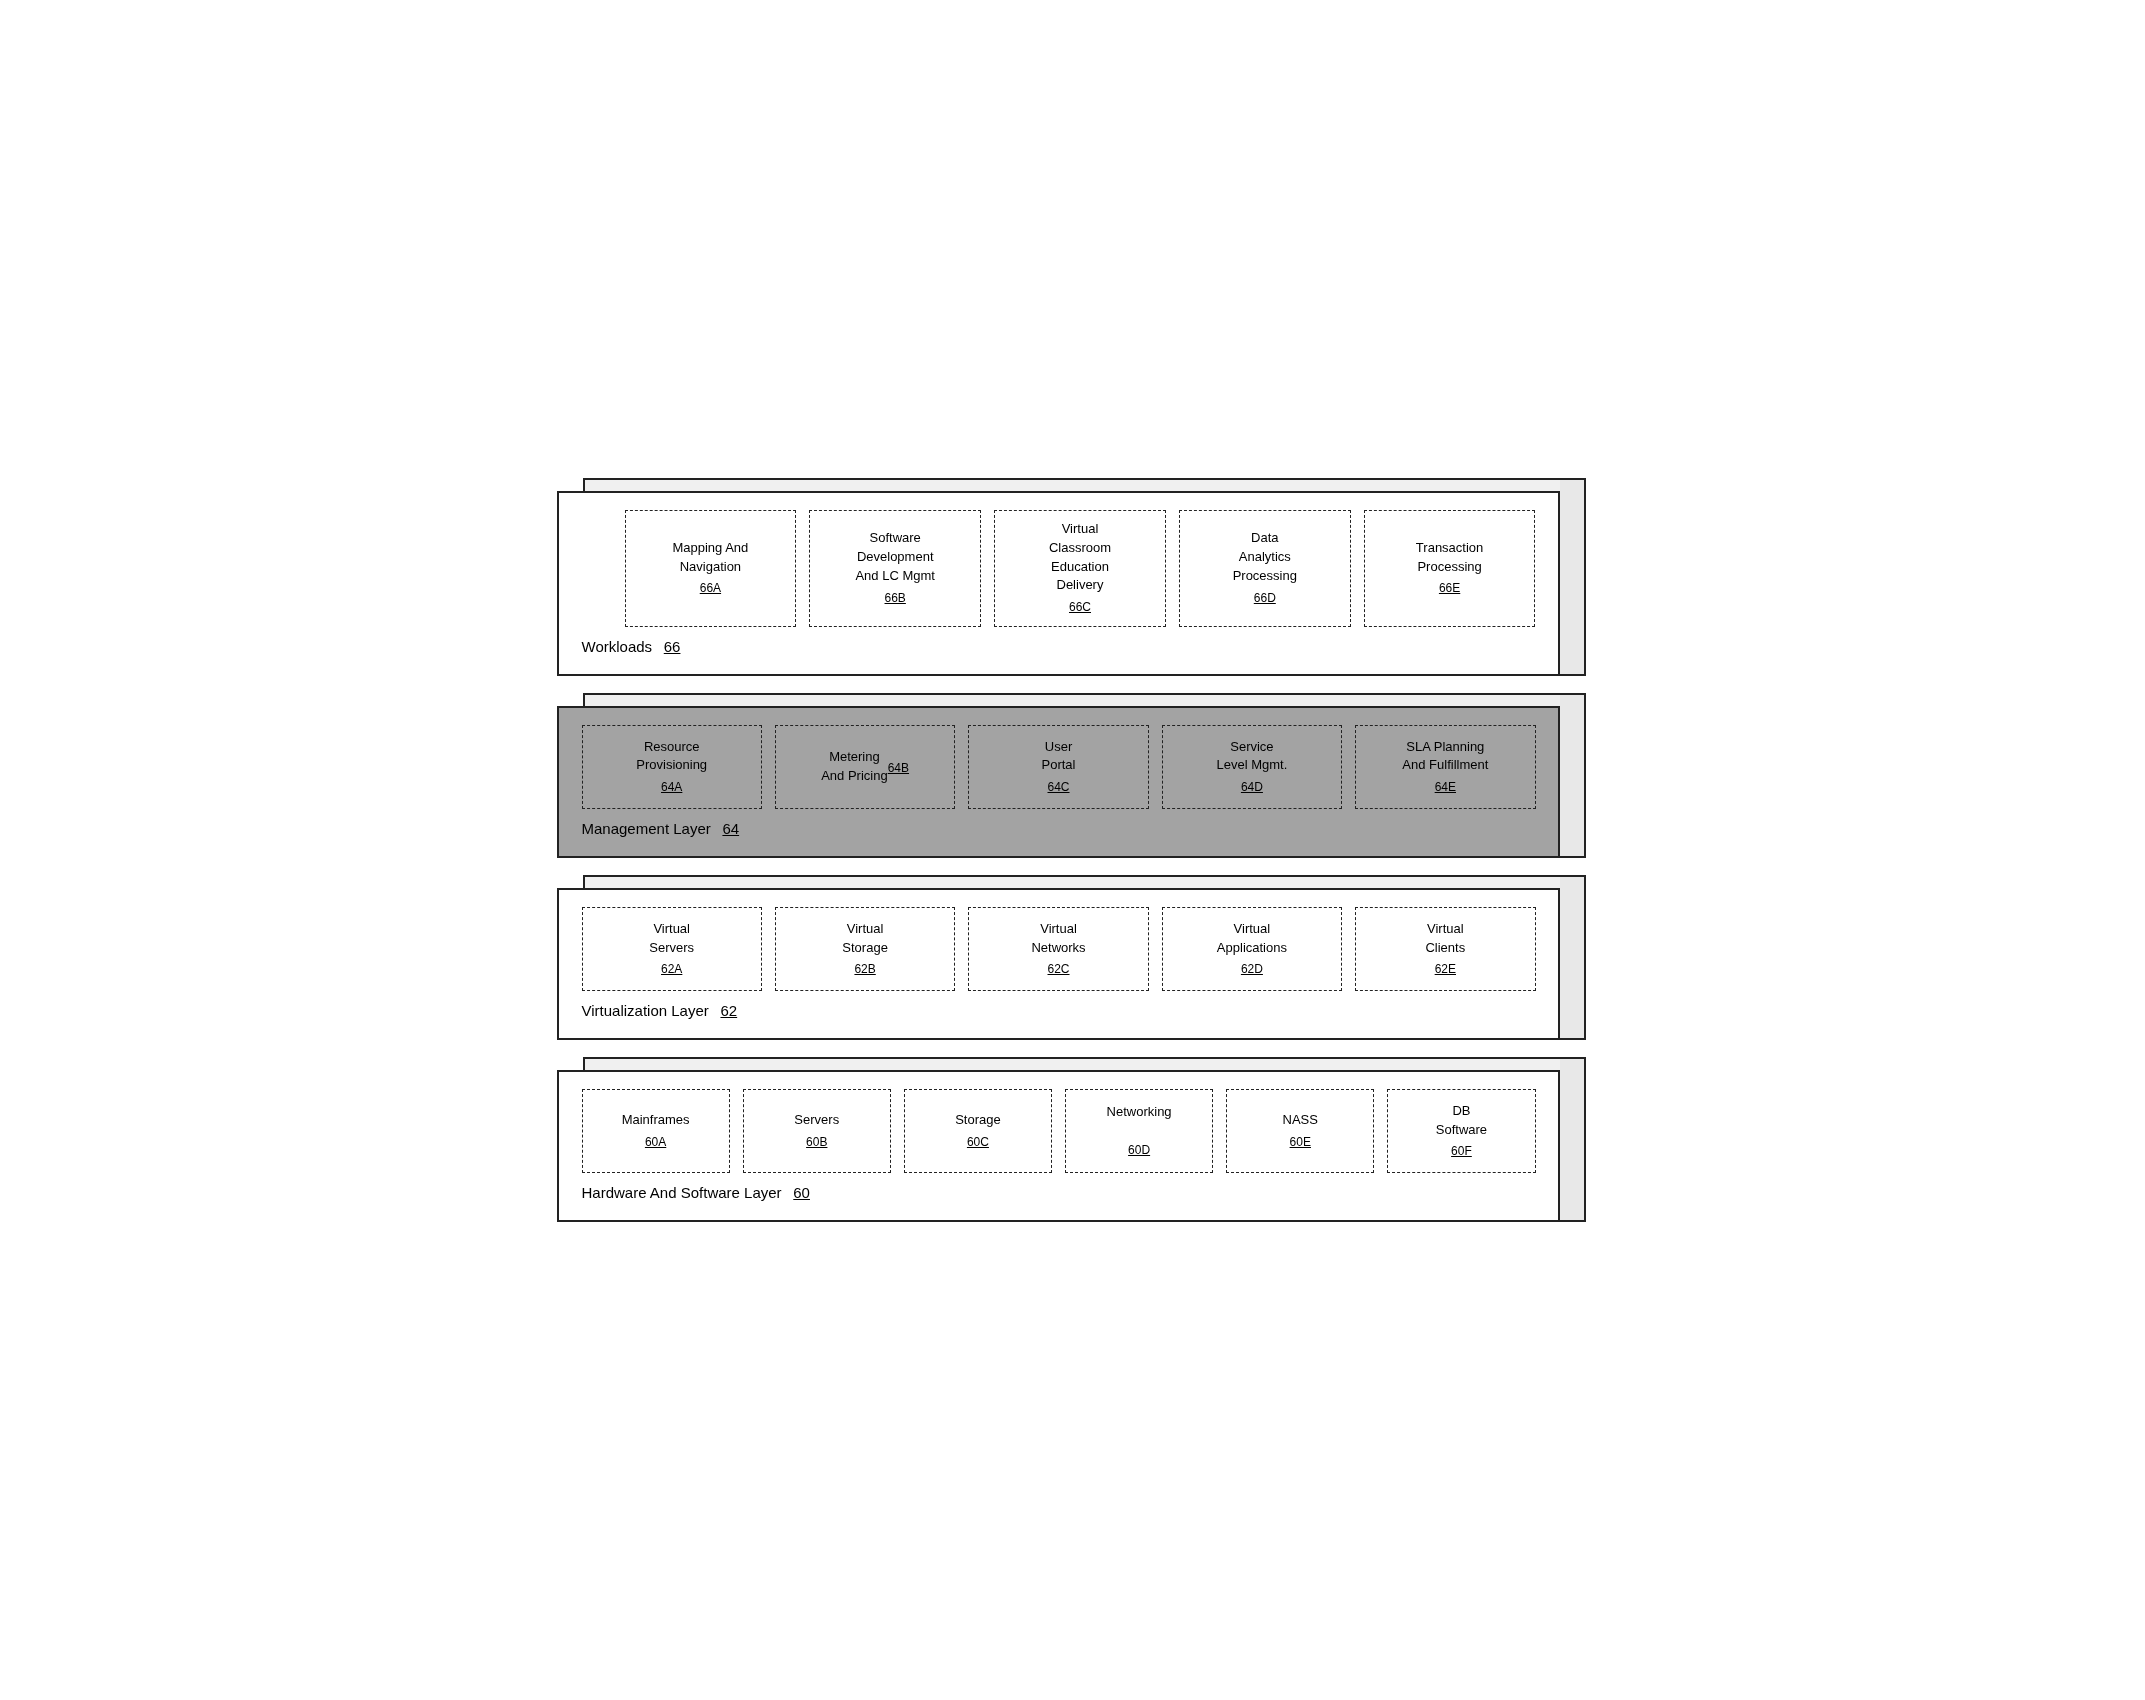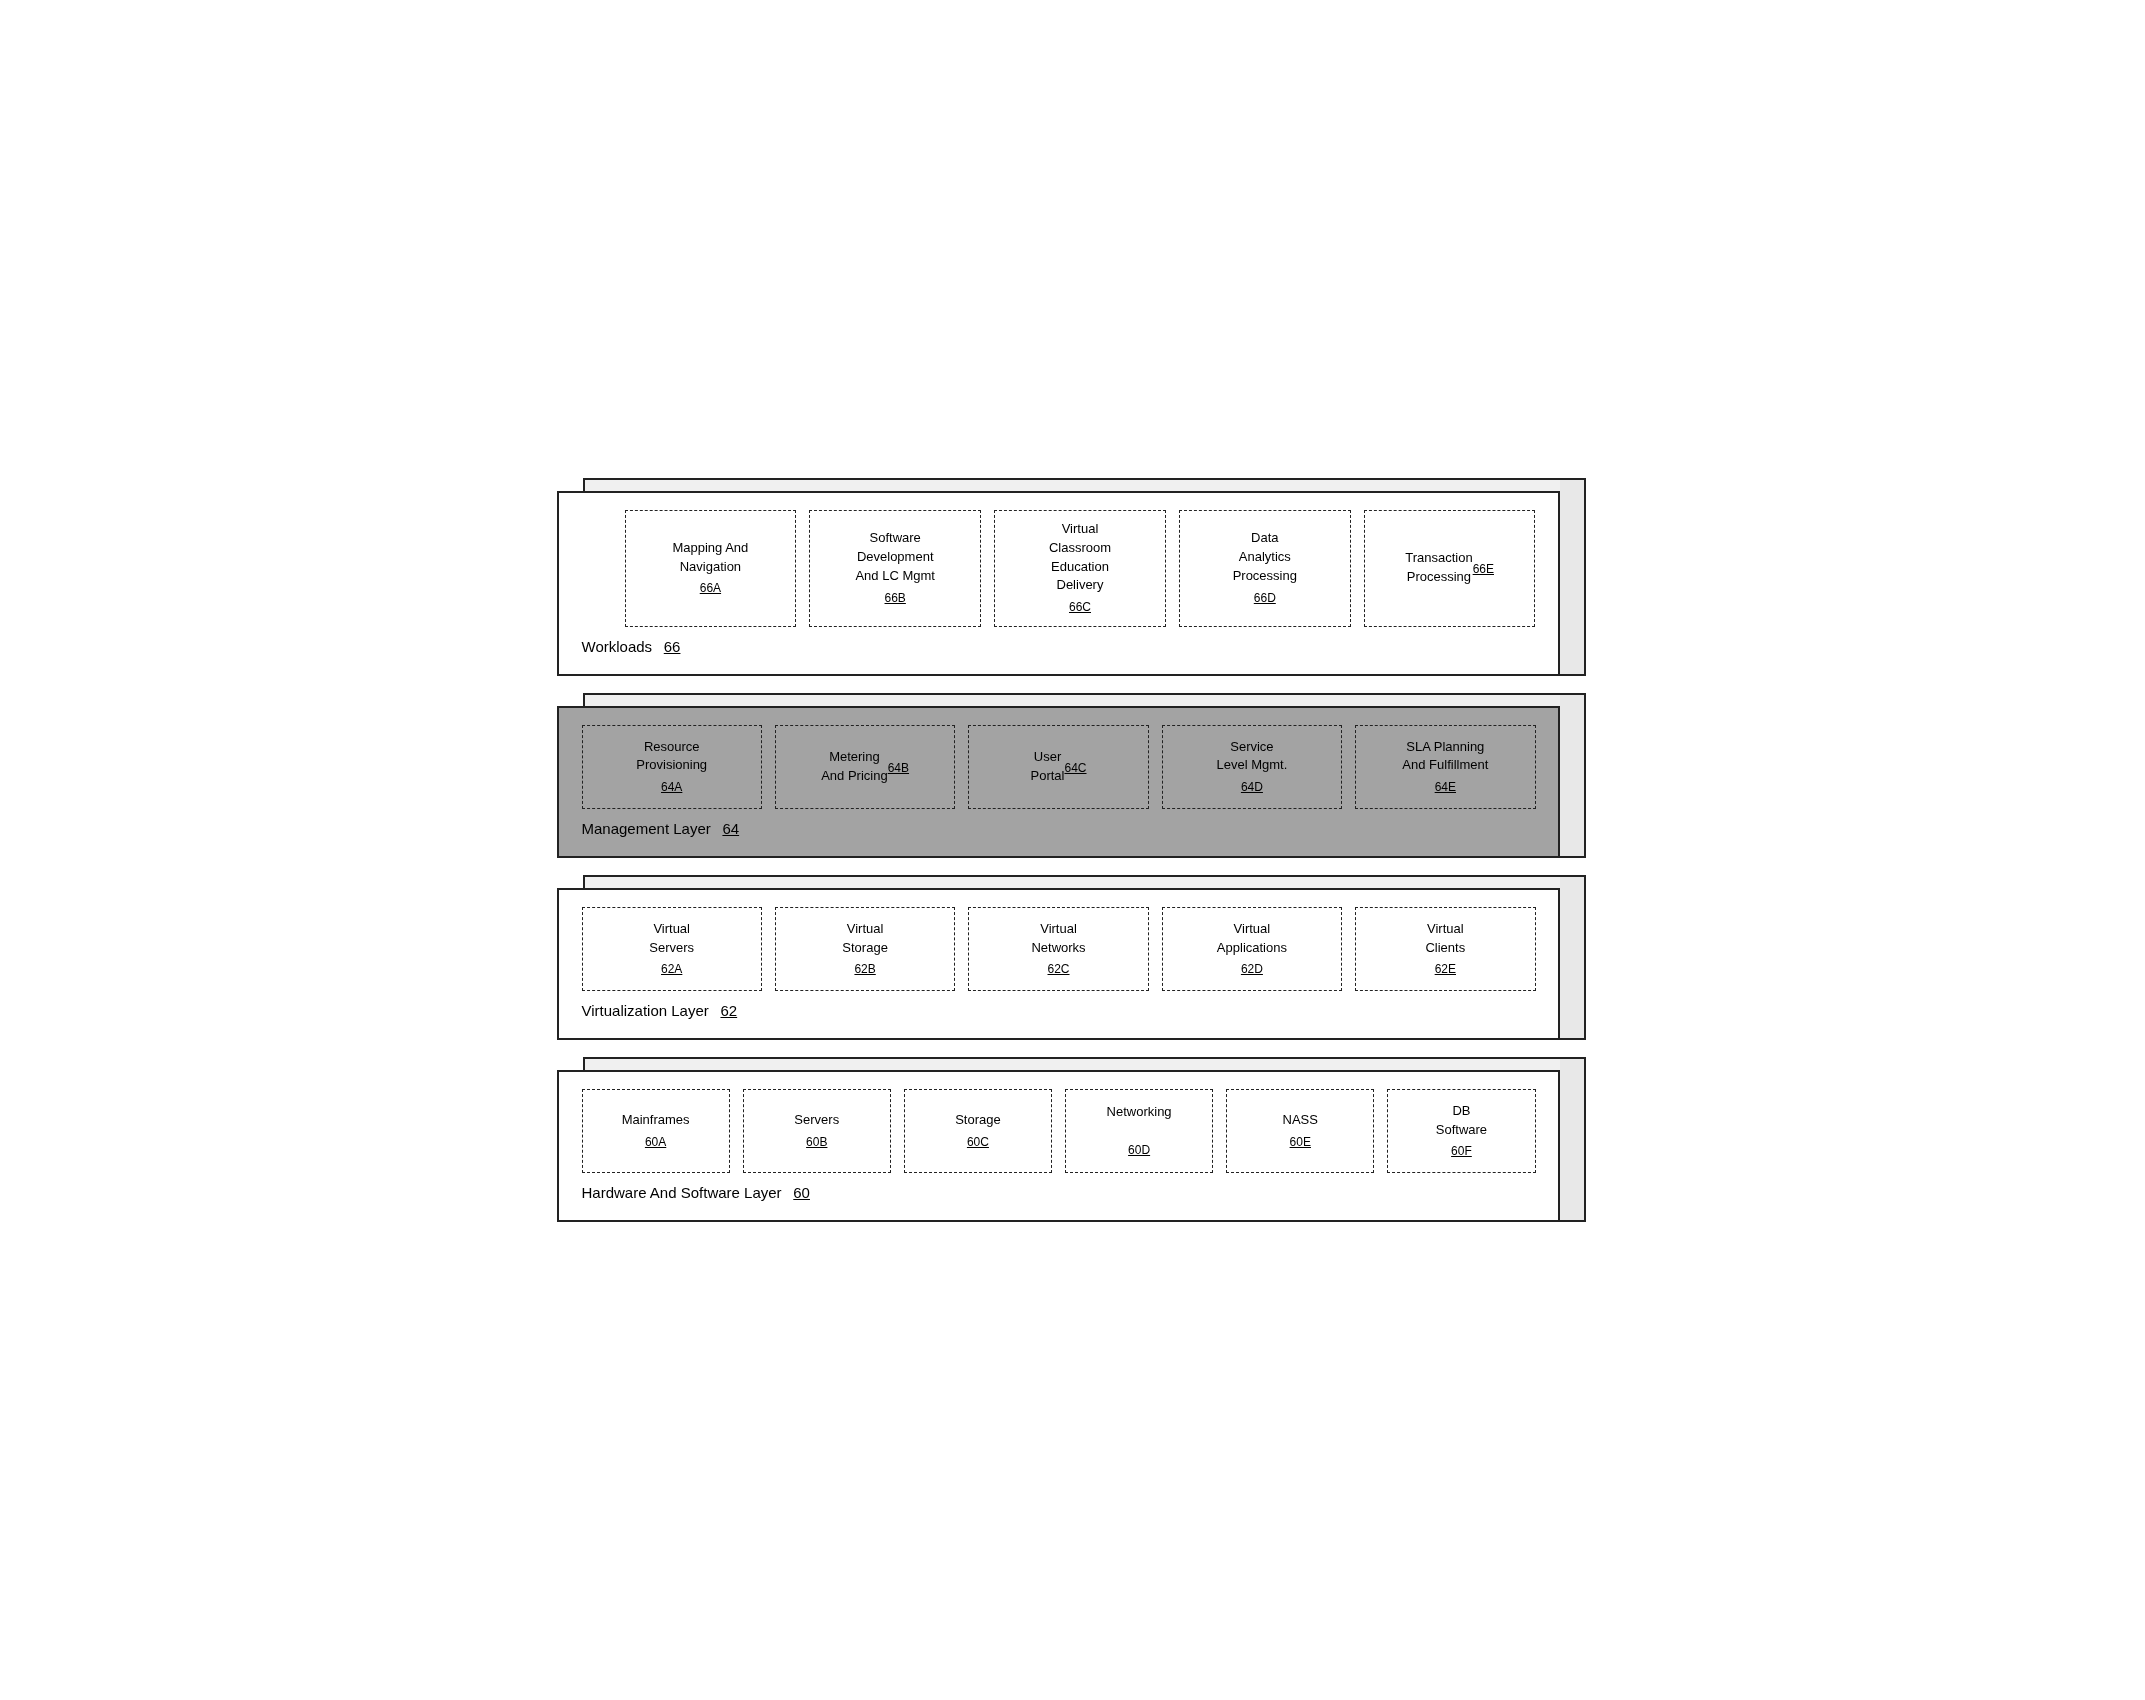--- a/index.html
+++ b/index.html
@@ -45,21 +45,21 @@
 Education
 Delivery</div>
             <div style="text-decoration: underline; font-size: 12px; margin-top: 3.7px;">66C</div>
           </div>
           <div style="border: 1.9px dashed rgb(34, 34, 34); padding: 9.4px 13px; text-align: center; font-size: 13px; line-height: 1.45; flex: 1 1 0%; display: flex; flex-direction: column; align-items: center; justify-content: center; min-height: 84px;">
             <div style="white-space: pre-line; font-size: 13px;">Data
 Analytics
 Processing</div>
             <div style="text-decoration: underline; font-size: 12px; margin-top: 3.7px;">66D</div>
           </div>
-          <div style="border: 1.9px dashed rgb(34, 34, 34); padding: 9.4px 13px; text-align: center; font-size: 13px; line-height: 1.45; flex: 1 1 0%; display: flex; flex-direction: row; align-items: center; justify-content: center; min-height: 84px;">
+          <div style="border: 1.9px dashed rgb(34, 34, 34); padding: 9.4px 13px; text-align: center; font-size: 13px; line-height: 1.45; flex: 1 1 0%; display: flex; flex-direction: column; align-items: center; justify-content: center; min-height: 84px;">
             <div style="white-space: pre-line; font-size: 13px;">Transaction
 Processing</div>
             <div style="text-decoration: underline; font-size: 12px; margin-top: 3.7px;">66E</div>
           </div>
         </div>
         <div style="display: flex; align-items: center; gap: 7.5px; font-size: 15px;">
           <span style="font-size: 15px;">Workloads&nbsp;</span>
           <span style="text-decoration: underline; font-size: 15px;">66</span>
         </div>
       </div>
@@ -72,21 +72,21 @@
           <div style="border: 1.9px dashed rgb(34, 34, 34); padding: 9.4px 13px; text-align: center; font-size: 13px; line-height: 1.45; flex: 1 1 0%; display: flex; flex-direction: column; align-items: center; justify-content: center; min-height: 84px;">
             <div style="white-space: pre-line; font-size: 13px;">Resource
 Provisioning</div>
             <div style="text-decoration: underline; font-size: 12px; margin-top: 3.7px;">64A</div>
           </div>
           <div style="border: 1.9px dashed rgb(34, 34, 34); padding: 9.4px 13px; text-align: center; font-size: 13px; line-height: 1.45; flex: 1 1 0%; display: flex; flex-direction: row; align-items: center; justify-content: center; min-height: 84px;">
             <div style="white-space: pre-line; font-size: 13px;">Metering
 And Pricing</div>
             <div style="text-decoration: underline; font-size: 12px; margin-top: 3.7px;">64B</div>
           </div>
-          <div style="border: 1.9px dashed rgb(34, 34, 34); padding: 9.4px 13px; text-align: center; font-size: 13px; line-height: 1.45; flex: 1 1 0%; display: flex; flex-direction: row; align-items: center; justify-content: center; min-height: 84px;">
+          <div style="border: 1.9px dashed rgb(34, 34, 34); padding: 9.4px 13px; text-align: center; font-size: 13px; line-height: 1.45; flex: 1 1 0%; display: flex; flex-direction: column; align-items: center; justify-content: center; min-height: 84px;">
             <div style="white-space: pre-line; font-size: 13px;">User
 Portal</div>
             <div style="text-decoration: underline; font-size: 12px; margin-top: 3.7px;">64C</div>
           </div>
           <div style="border: 1.9px dashed rgb(34, 34, 34); padding: 9.4px 13px; text-align: center; font-size: 13px; line-height: 1.45; flex: 1 1 0%; display: flex; flex-direction: column; align-items: center; justify-content: center; min-height: 84px;">
             <div style="white-space: pre-line; font-size: 13px;">Service
 Level Mgmt.</div>
             <div style="text-decoration: underline; font-size: 12px; margin-top: 3.7px;">64D</div>
           </div>
           <div style="border: 1.9px dashed rgb(34, 34, 34); padding: 9.4px 13px; text-align: center; font-size: 13px; line-height: 1.45; flex: 1 1 0%; display: flex; flex-direction: column; align-items: center; justify-content: center; min-height: 84px;">

